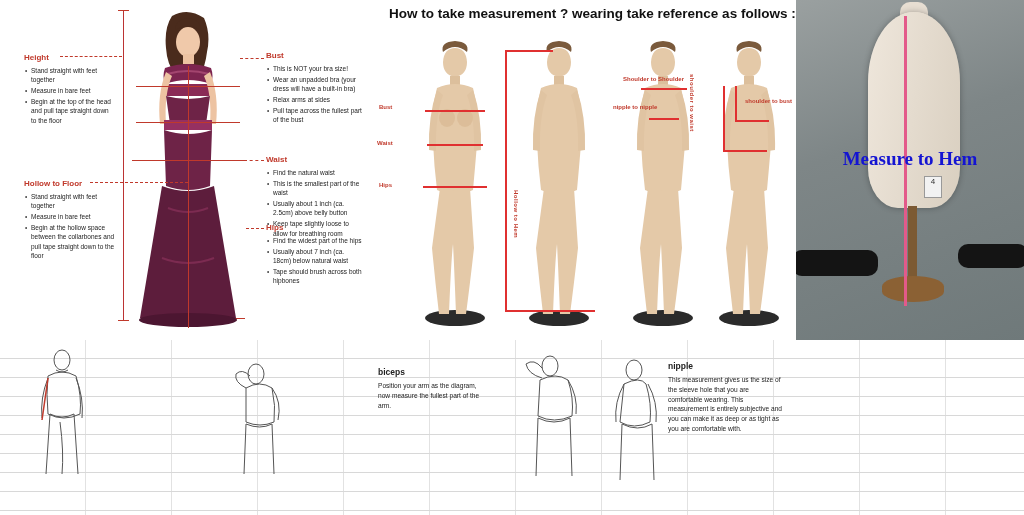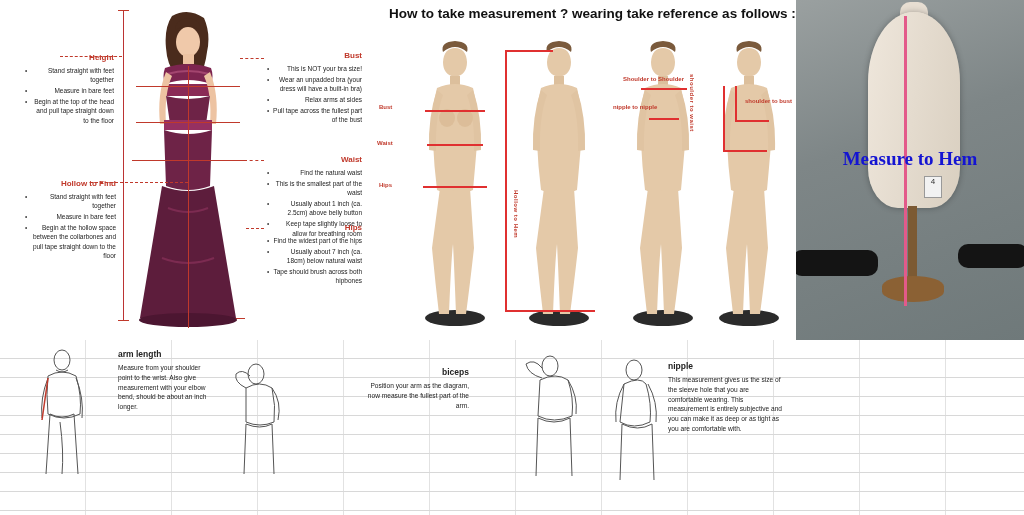--- a/index.html
+++ b/index.html
@@ -7,21 +7,21 @@
     width:1024px;height:515px;overflow:hidden;
     background:#ffffff;
     font-family:"Liberation Sans", sans-serif;
     position:relative;
   }
   .page{position:relative;width:1024px;height:515px;}
 
   
   .panel1{position:absolute;left:0;top:0;width:370px;height:340px;background:#ffffff;}
   .panel1 .vline{position:absolute;left:123px;top:10px;width:1px;height:310px;background:#b33;}
-  .p1-callout{position:absolute;font-size:6.5px;line-height:1.45;color:#222;text-align:right;}
+  .p1-callout{position:absolute;font-size:6.5px;line-height:1.45;color:#222;}
   .p1-callout h4{margin:0 0 2px 0;font-size:8px;color:#c0392b;font-weight:bold;}
   .p1-callout ul{margin:0;padding-left:7px;list-style:none;}
   .p1-callout li{margin:0 0 1.5px 0;position:relative;}
   .p1-callout li:before{content:"\2022";position:absolute;left:-6px;top:0;color:#444;}
   .dotline{position:absolute;height:1px;background:#c0392b;}
   .arrowbar{position:absolute;background:#c0392b;}
 
   
   .dress-wrap{position:absolute;left:128px;top:8px;width:120px;height:320px;}
   .dress-svg{position:absolute;left:0;top:0;}
@@ -111,21 +111,21 @@
       <h4>Height</h4>
       <ul>
         <li>Stand straight with feet together</li>
         <li>Measure in bare feet</li>
         <li>Begin at the top of the head and pull tape straight down to the floor</li>
       </ul>
     </div>
     <div class="dotline" style="left:60px;top:56px;width:62px;border-top:1px dashed #c0392b;background:none;"></div>
 
     <div class="p1-callout" style="left:24px;top:178px;width:92px;">
-      <h4>Hollow to Find</h4>
+      <h4>Hollow to Floor</h4>
       <ul>
         <li>Stand straight with feet together</li>
         <li>Measure in bare feet</li>
         <li>Begin at the hollow space between the collarbones and pull tape straight down to the floor</li>
       </ul>
     </div>
     <div class="dotline" style="left:90px;top:182px;width:98px;border-top:1px dashed #c0392b;background:none;"></div>
 
     <div class="p1-callout" style="left:266px;top:50px;width:96px;">
       <h4>Bust</h4>
@@ -256,35 +256,31 @@
         <ellipse cx="36" cy="14" rx="8" ry="10"></ellipse>
         <path d="M30 24 q6 4 12 0"></path>
         <path d="M22 30 q14 -8 28 0 q6 20 4 38 q-16 8 -32 0 q-2 -20 0 -38z"></path>
         <path d="M22 32 q-8 20 -6 40"></path>
         <path d="M50 32 q8 20 6 40"></path>
         <path d="M24 68 q12 6 24 0 l4 60 M24 68 l-4 60"></path>
         <path d="M34 76 q4 30 2 52"></path>
       </g>
       <path d="M22 32 L16 74" stroke="#c0392b" stroke-width="1.5" fill="none"></path>
     </svg>
-    <div class="bnote" style="left:118px;top:8px;width:92px;">
-      <b>arm length</b>
-      <span>Measure from your shoulder point to the wrist. Also give measurement with your elbow bend, should be about an inch longer.</span>
-    </div>
 
     <svg class="sketch" style="left:222px;top:18px;" width="72" height="130" viewBox="0 0 72 130">
       <g fill="none" stroke="#555" stroke-width="1">
         <ellipse cx="34" cy="16" rx="8" ry="10"></ellipse>
         <path d="M24 30 q14 -8 26 0 q4 18 2 34 q-14 6 -28 0z"></path>
         <path d="M24 30 q-12 -6 -10 -14 q6 -6 14 2"></path>
         <path d="M50 30 q10 14 6 32"></path>
         <path d="M24 66 q14 6 26 0 l2 50 M24 66 l-2 50"></path>
       </g>
     </svg>
-    <div class="bnote" style="left:359px;top:26px;width:110px;text-align:right;">
+    <div class="bnote" style="left:378px;top:26px;width:110px;">
       <b>biceps</b>
       <span>Position your arm as the diagram, now measure the fullest part of the arm.</span>
     </div>
 
     <svg class="sketch" style="left:510px;top:10px;" width="82" height="140" viewBox="0 0 82 140">
       <g fill="none" stroke="#555" stroke-width="1">
         <ellipse cx="40" cy="16" rx="8" ry="10"></ellipse>
         <path d="M32 28 q-14 -4 -16 -14 q8 -6 16 4"></path>
         <path d="M30 30 q16 -8 28 0 q6 18 4 36 q-18 8 -34 0z"></path>
         <path d="M58 30 q10 16 8 34"></path>

